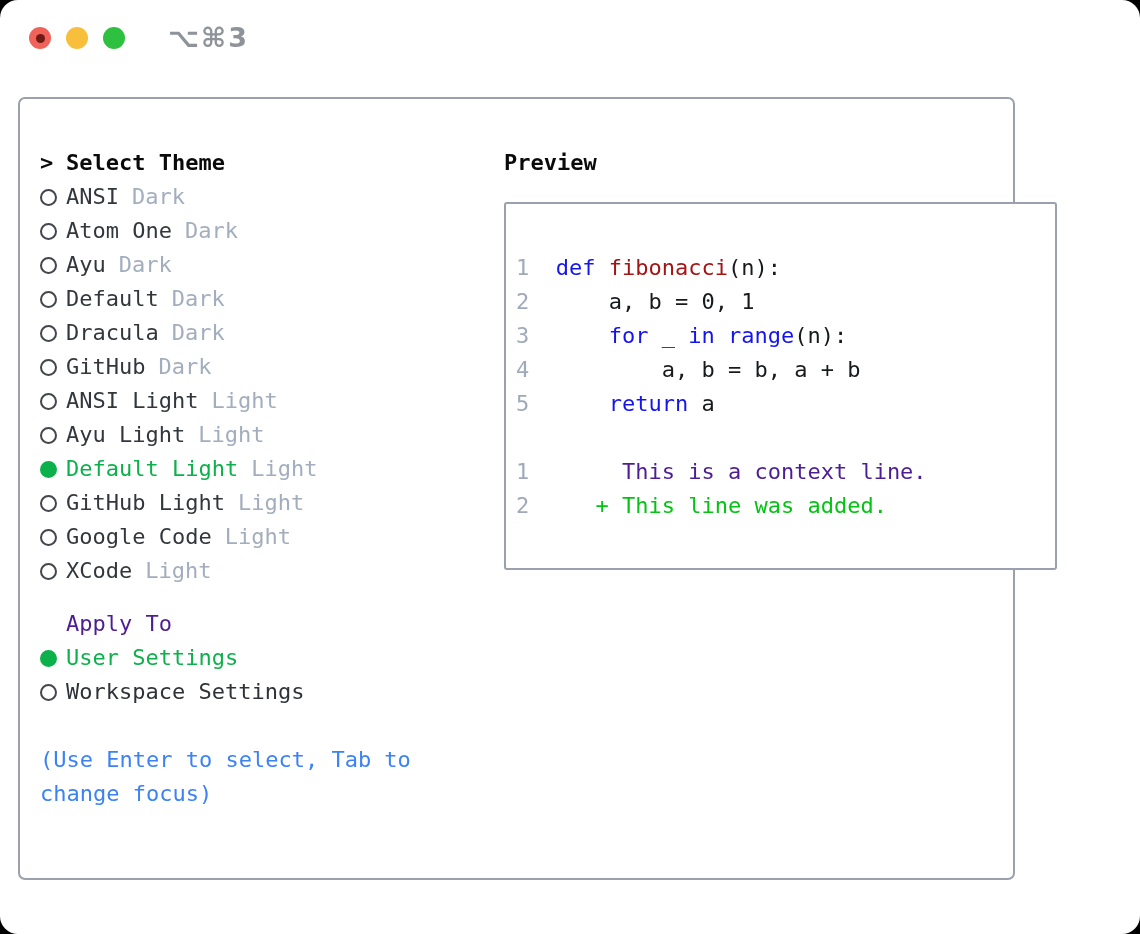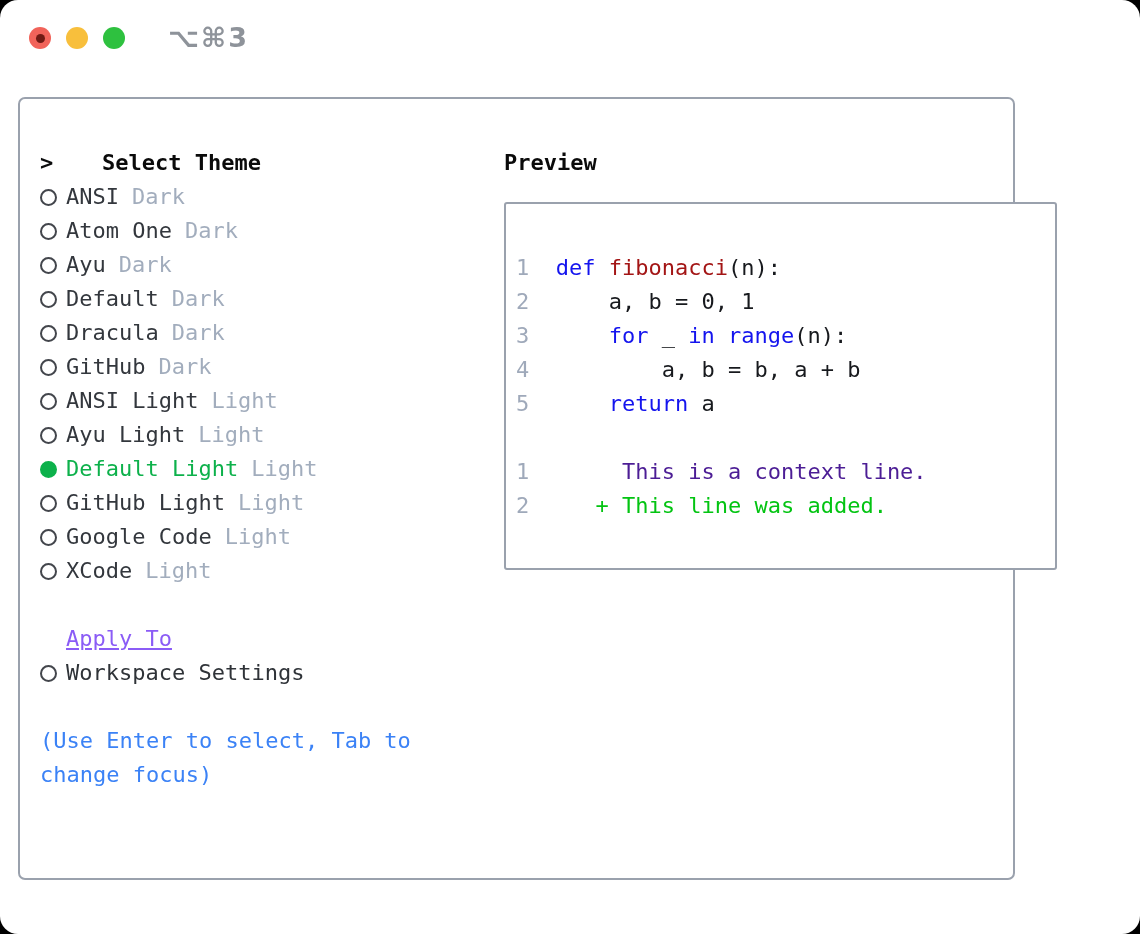--- a/index.html
+++ b/index.html
@@ -47,28 +47,28 @@
 
   .row { display: flex; align-items: center; height: 34px; white-space: pre; }
   .marker { width: 26px; flex: none; display: flex; align-items: center; }
   .prompt { font-weight: bold; color: #0b0c0d; }
   .radio {
     width: 13px; height: 13px; border-radius: 50%;
     border: 2px solid #43464c; box-sizing: content-box; background: transparent;
   }
   .radio.on { background: var(--sel-green); border-color: var(--sel-green); }
 
-  .heading { font-weight: bold; color: #0a0a0a; margin-left: 36px; }
+  .heading { font-weight: bold; color: #0a0a0a; }
   .t-name { color: #33373d; }
   .t-name.sel { color: var(--sel-green); }
   .t-variant { color: #a2adbd; margin-left: 13px; }
   .opt-name { color: #2f3338; }
   .opt-name.sel { color: var(--sel-green); }
 
-  .apply-heading { margin-top: 34px; color: #8b5cf6; text-decoration: underline; }
+  .apply-heading { margin-top: 19px; color: #4c1d95; }
   .hint {
     margin-top: 34px; color: #3b82f6;
     white-space: normal; word-break: keep-all;
   }
 
   
   .preview-heading { font-weight: bold; color: #0a0a0a; height: 34px; }
   .preview-box {
     margin-top: 22px; box-sizing: border-box;
     width: 553px;
@@ -124,20 +124,21 @@
           <div class="row"><span class="marker"><span class="radio"></span></span><span class="t-name">Google Code</span><span class="t-variant">Light</span></div>
           <div class="row"><span class="marker"><span class="radio"></span></span><span class="t-name">XCode</span><span class="t-variant">Light</span></div>
         </div>
 
       <div class="row apply-heading">
         <span class="marker"></span>
         <span>Apply To</span>
       </div>
 
       <div id="apply-list">
+          <div class="row"><span class="marker"><span class="radio on"></span></span><span class="opt-name sel">User Settings</span></div>
           <div class="row"><span class="marker"><span class="radio"></span></span><span class="opt-name">Workspace Settings</span></div>
         </div>
 
       <div class="hint">(Use Enter to select, Tab to change focus)</div>
     </div>
 
     <div class="right-col">
       <div class="preview-heading">Preview</div>
       <div class="preview-box" id="preview-box">
           <div class="pline"><span class="seg-num">1  </span><span class="seg-kw">def </span><span class="seg-fn">fibonacci</span><span class="seg-plain">(n):</span></div>

